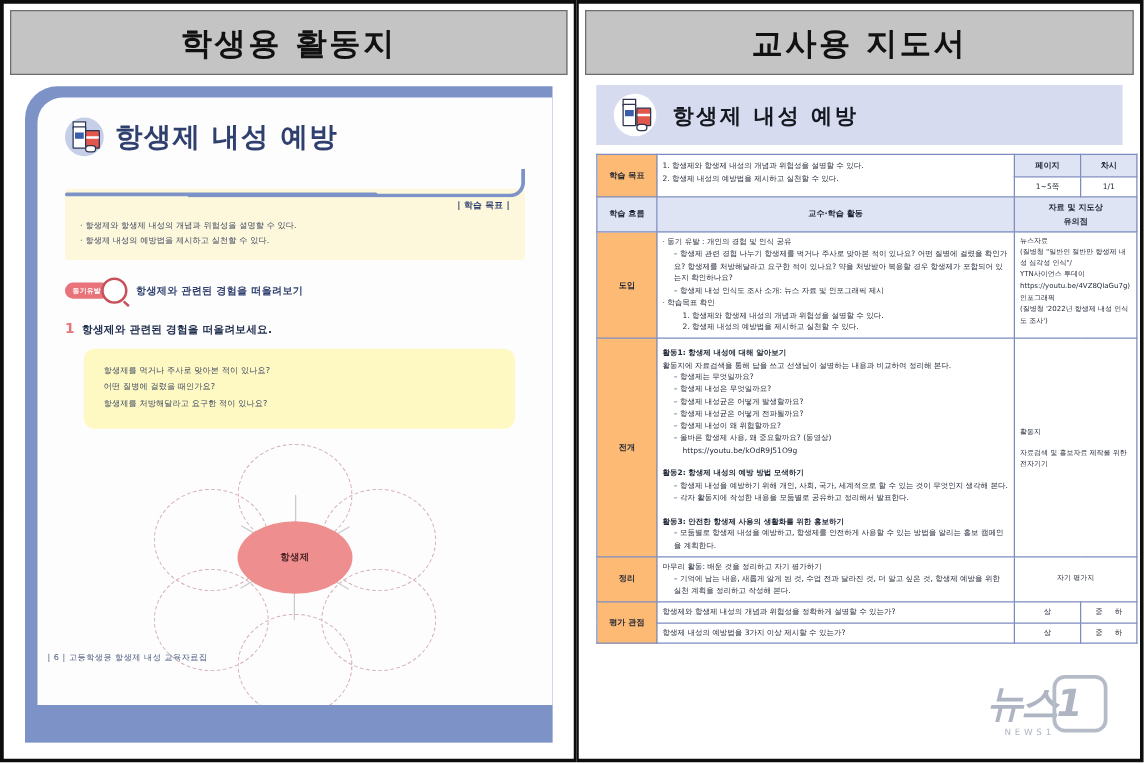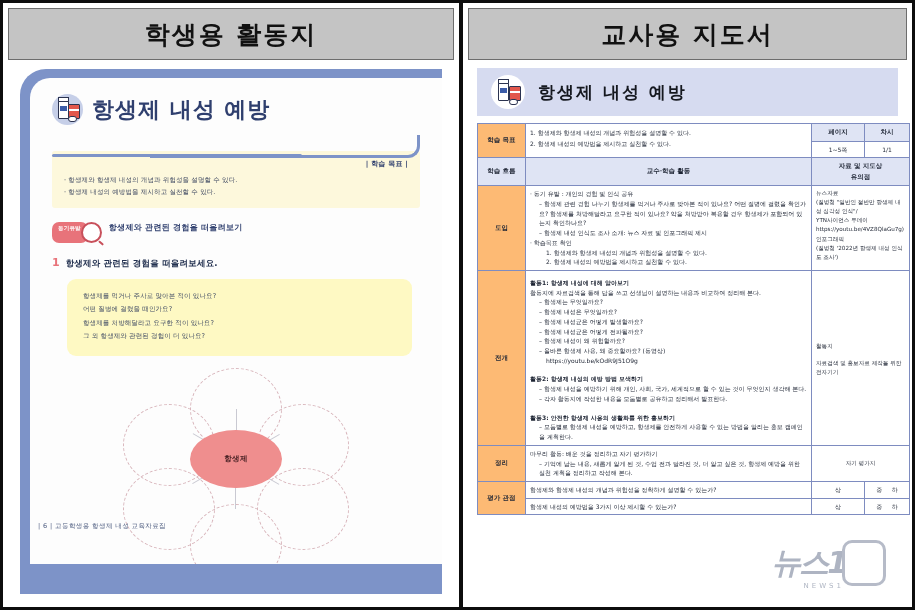--- a/index.html
+++ b/index.html
@@ -91,21 +91,21 @@
     position:absolute;left:22px;right:140px;top:76px;height:3px;background:#7d93c8;border-radius:2px;
   }
 
   .goal-box{
     margin:26px 22px 0 22px;background:#fdf8dc;border-radius:3px;
     padding:8px 12px 10px 12px;
   }
   .goal-head{font-size:7px;font-weight:bold;color:#2f3f6e;margin-bottom:5px;letter-spacing:.2px;text-align:right;}
   .goal-line{font-size:6.5px;color:#3d4760;line-height:1.85;letter-spacing:.1px;}
 
-  .motive-row{display:flex;margin:14px 0 0 22px;}
+  .motive-row{display:flex;align-items:center;margin:14px 0 0 22px;}
   .motive-tag{
     background:#e8737a;color:#fff;font-size:5.5px;font-weight:bold;
     border-radius:7px;padding:3px 7px 3px 6px;position:relative;z-index:1;letter-spacing:.2px;
   }
   .magnifier{
     width:17px;height:17px;border:2.2px solid #c8505b;border-radius:50%;
     margin-left:-7px;position:relative;background:#fff;z-index:2;
   }
   .magnifier:after{
     content:"";position:absolute;right:-4px;bottom:-3px;width:6px;height:2.2px;
@@ -176,21 +176,21 @@
   .act-title{font-weight:bold;margin-top:4px;}
   .note{font-size:5.6px;line-height:1.75;}
   .gap{height:5px;}
 
   
   .watermark{
     position:absolute;right:6px;bottom:4px;width:170px;height:62px;
     pointer-events:none;opacity:.72;
   }
   .watermark .wm-text{
-    position:absolute;right:46px;bottom:8px;font-size:30px;font-weight:bold;
+    position:absolute;right:28px;bottom:8px;font-size:30px;font-weight:bold;
     color:#8f98ab;font-style:italic;letter-spacing:-2px;
     -webkit-text-stroke:1px #6f7party;
   }
   .wm-o{
     position:absolute;right:6px;bottom:6px;width:38px;height:40px;
     border:3px solid #9aa2b4;border-radius:10px;
   }
   .wm-sub{
     position:absolute;right:48px;bottom:2px;font-size:7px;color:#8f98ab;letter-spacing:3px;
   }
@@ -234,21 +234,20 @@
 
             <div class="q-row">
               <div class="q-num">1</div>
               <div class="q-text">항생제와 관련된 경험을 떠올려보세요.</div>
             </div>
 
             <div class="answer-box">
               <div class="answer-line">항생제를 먹거나 주사로 맞아본 적이 있나요?</div>
               <div class="answer-line">어떤 질병에 걸렸을 때인가요?</div>
               <div class="answer-line">항생제를 처방해달라고 요구한 적이 있나요?</div>
-              <div class="answer-line">그 외 항생제와 관련된 경험이 더 있나요?</div>
             </div>
 
             <div class="mindmap">
               <div class="petal" style="left:79px;top:0px;"></div>
               <div class="petal" style="left:146px;top:36px;"></div>
               <div class="petal" style="left:146px;top:100px;"></div>
               <div class="petal" style="left:79px;top:136px;"></div>
               <div class="petal" style="left:12px;top:100px;"></div>
               <div class="petal" style="left:12px;top:36px;"></div>
 

